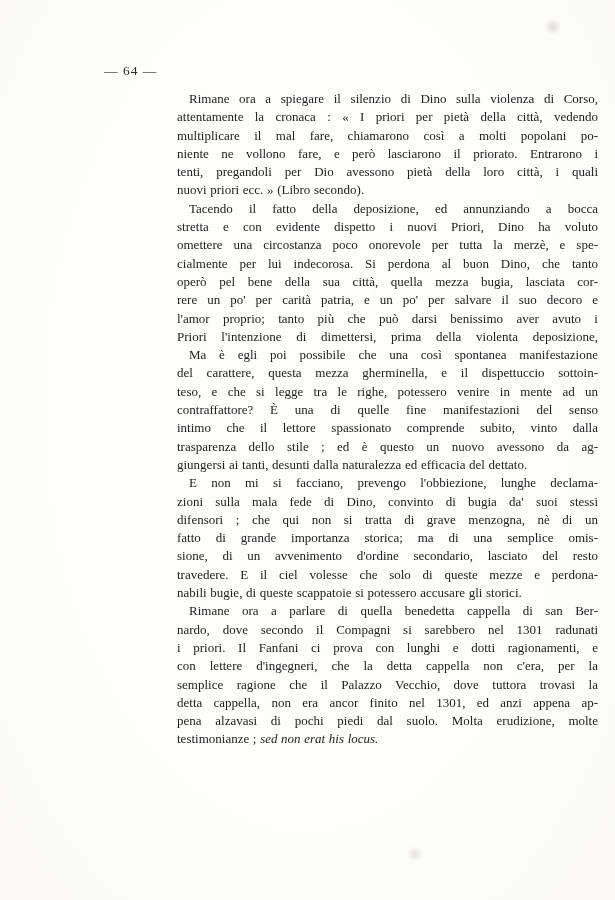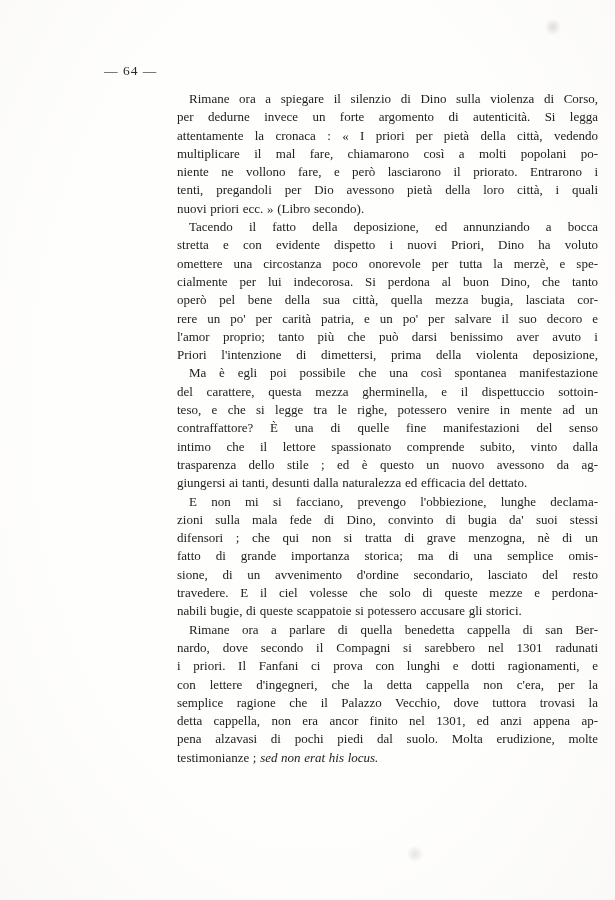--- a/index.html
+++ b/index.html
@@ -80,21 +80,20 @@
 
 <div class="page">
   <div class="smudge smudge-top"></div>
   <div class="smudge smudge-bottom"></div>
 
   <div class="page-number">— 64 —</div>
 
   <div class="page-body">
       <div class="para">
         <div class="tline firstline">Rimane ora a spiegare il silenzio di Dino sulla violenza di Corso,</div>
-        <div class="tline">per dedurne invece un forte argomento di autenticità. Si legga</div>
         <div class="tline">attentamente la cronaca : « I priori per pietà della città, vedendo</div>
         <div class="tline">multiplicare il mal fare, chiamarono così a molti popolani po-</div>
         <div class="tline">niente ne vollono fare, e però lasciarono il priorato. Entrarono i</div>
         <div class="tline">tenti, pregandoli per Dio avessono pietà della loro città, i quali</div>
         <div class="tline lastline">nuovi priori ecc. » (Libro secondo).</div>
       </div>
       <div class="para">
         <div class="tline firstline">Tacendo il fatto della deposizione, ed annunziando a bocca</div>
         <div class="tline">stretta e con evidente dispetto i nuovi Priori, Dino ha voluto</div>
         <div class="tline">omettere una circostanza poco onorevole per tutta la merzè, e spe-</div>

